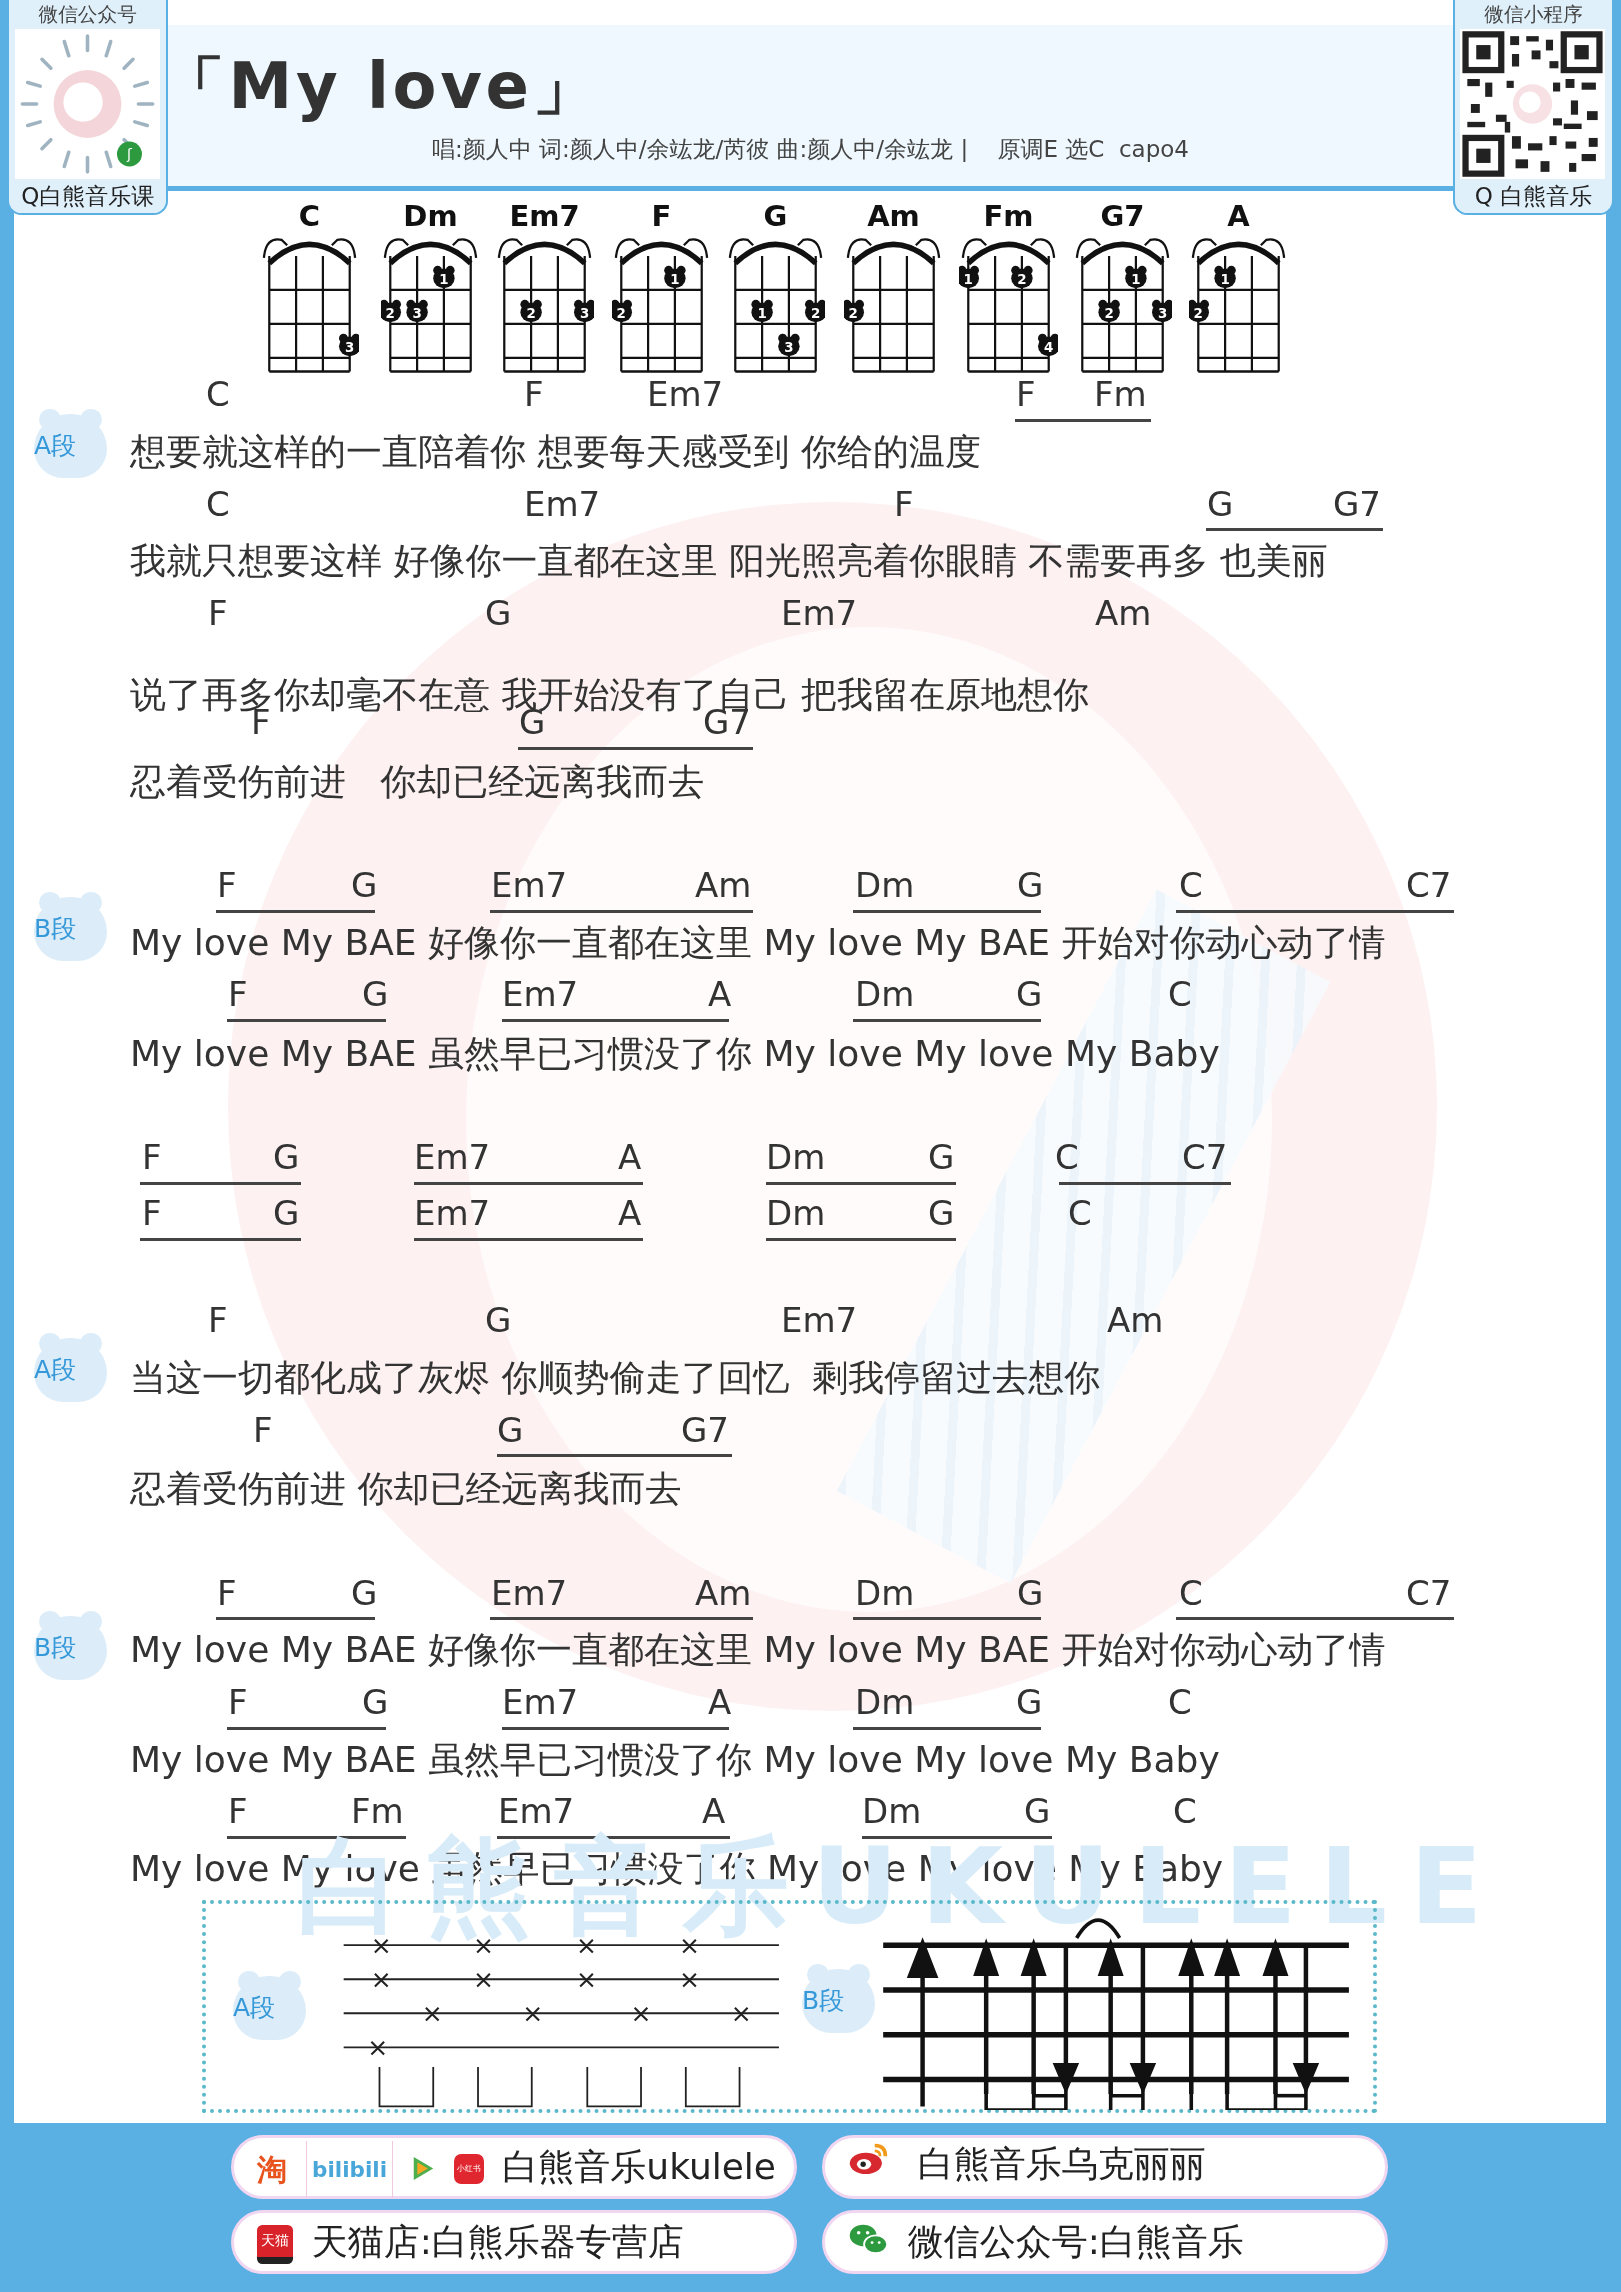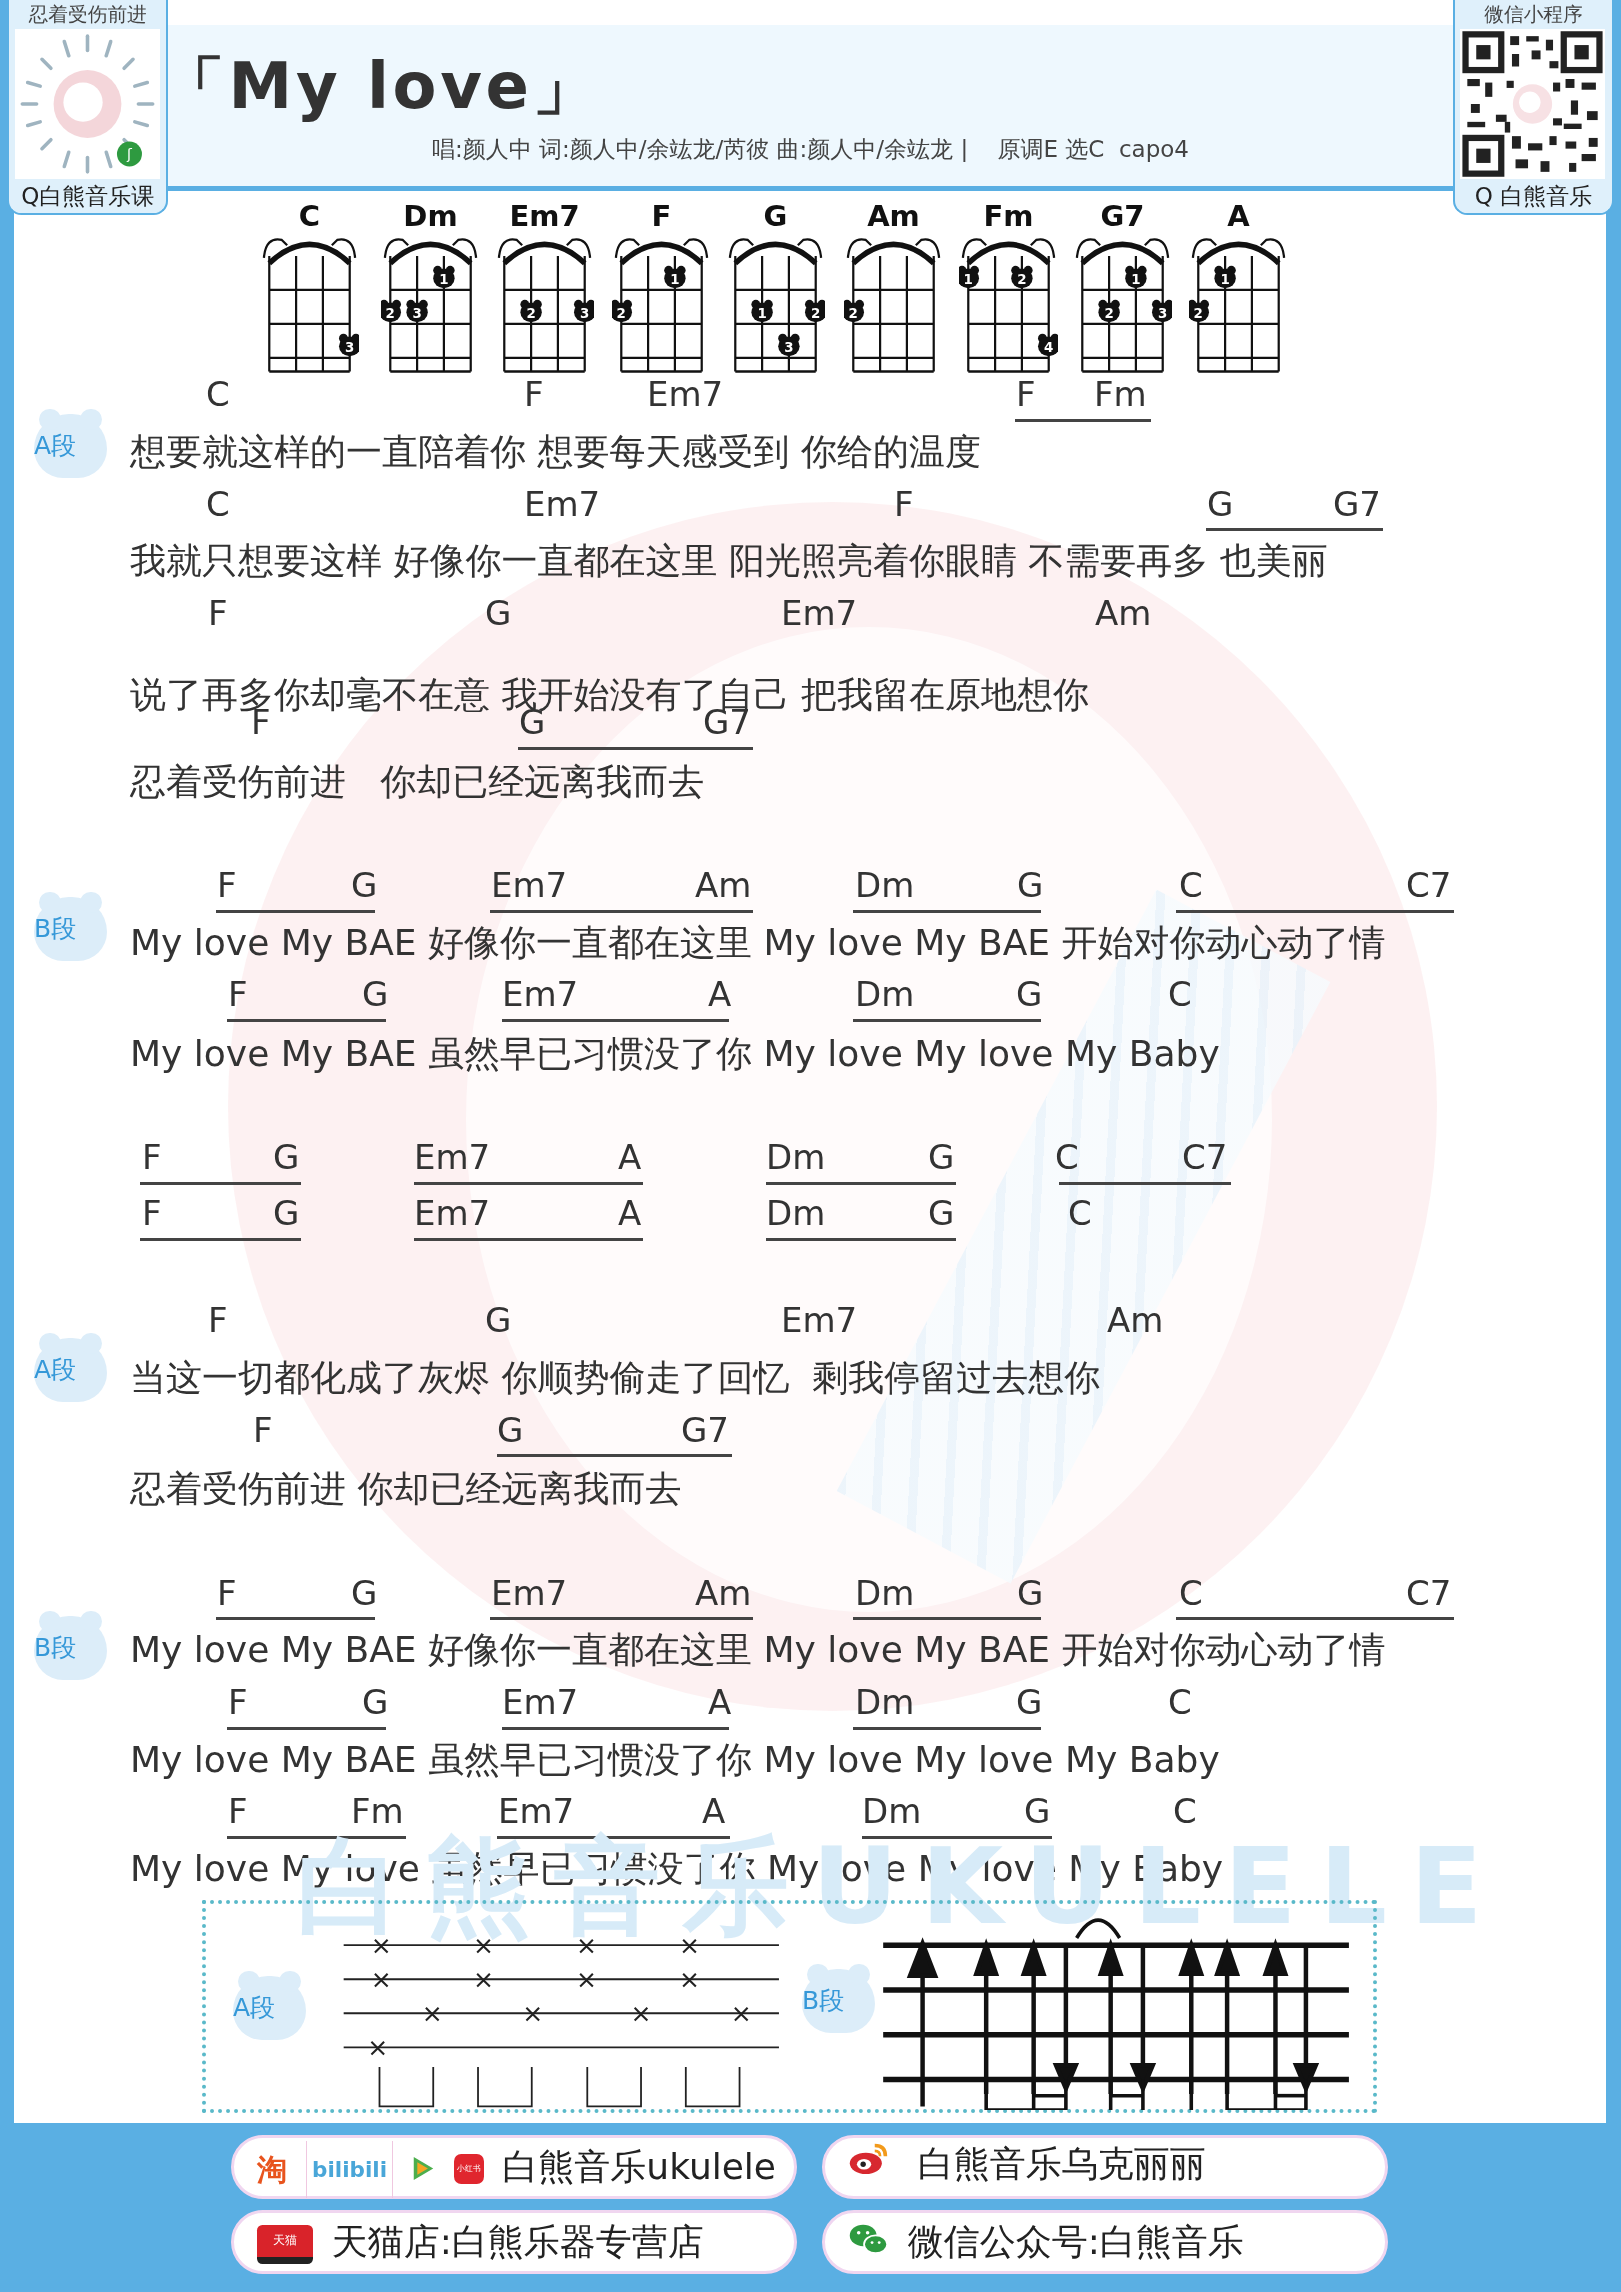--- a/index.html
+++ b/index.html
@@ -56,21 +56,21 @@
 <div class="wm-circle"></div>
 <div class="wm-circle2"></div>
 <div class="wm-neck"></div>
 
 <div class="header">
   <div class="title">「My love」</div>
   <div class="credits">唱:颜人中 词:颜人中/余竑龙/芮彼 曲:颜人中/余竑龙 |    原调E 选C  capo4</div>
 </div>
 
 <div class="qrbox left">
-  <div class="cap">忍着受伤前进</div>
+  <div class="cap">微信公众号</div>
   <div class="img">
     <svg width="145" height="150" viewBox="0 0 162 168">
       <g stroke="#9fb4c0" stroke-width="4" stroke-linecap="round">
         <line x1="81" y1="8" x2="81" y2="24"></line>
           <line x1="81" y1="144" x2="81" y2="160"></line>
         <line x1="8" y1="84" x2="24" y2="84"></line>
           <line x1="138" y1="84" x2="154" y2="84"></line>
         <line x1="30" y1="34" x2="40" y2="44"></line>
           <line x1="132" y1="34" x2="122" y2="44"></line>
         <line x1="30" y1="134" x2="40" y2="124"></line>
@@ -589,21 +589,21 @@
         <ellipse cx="20" cy="26" rx="18" ry="12" fill="#d7282f"></ellipse>
         <ellipse cx="18" cy="27" rx="8" ry="6" fill="#fff"></ellipse>
         <circle cx="17" cy="27" r="3" fill="#222"></circle>
         <path d="M30 6 Q42 6 42 18" stroke="#f29a1b" stroke-width="4" fill="none"></path>
         <path d="M30 12 Q36 12 36 18" stroke="#f29a1b" stroke-width="3" fill="none"></path>
       </svg>
   </span>
   <span>白熊音乐乌克丽丽</span>
 </div>
 <div class="pill" style="left:231px; top:2210px; width:566px;">
-  <span class="ico" style="display:inline-block; width:56px; height:39px; background:#d9232a; border-radius:5.4px; color:#fff; font-size:12px; line-height:30px; text-align:center; border-bottom:7.2px solid #222;">天猫</span>
+  <span class="ico" style="display:inline-block; width:36px; height:39px; background:#d9232a; border-radius:5.4px; color:#fff; font-size:14px; line-height:30px; text-align:center; border-bottom:7.2px solid #222;">天猫</span>
   <span>天猫店:白熊乐器专营店</span>
 </div>
 <div class="pill" style="left:822px; top:2210px; width:566px;">
   <span class="ico">
     <svg width="41" height="36" viewBox="0 0 46 40">
         <ellipse cx="17" cy="16" rx="15" ry="12" fill="#2e9a40"></ellipse>
         <ellipse cx="31" cy="26" rx="13" ry="10" fill="#2e9a40" stroke="#fff" stroke-width="2"></ellipse>
         <circle cx="12" cy="13" r="2" fill="#fff"></circle>
         <circle cx="22" cy="13" r="2" fill="#fff"></circle>
         <circle cx="27" cy="24" r="1.6" fill="#fff"></circle>

